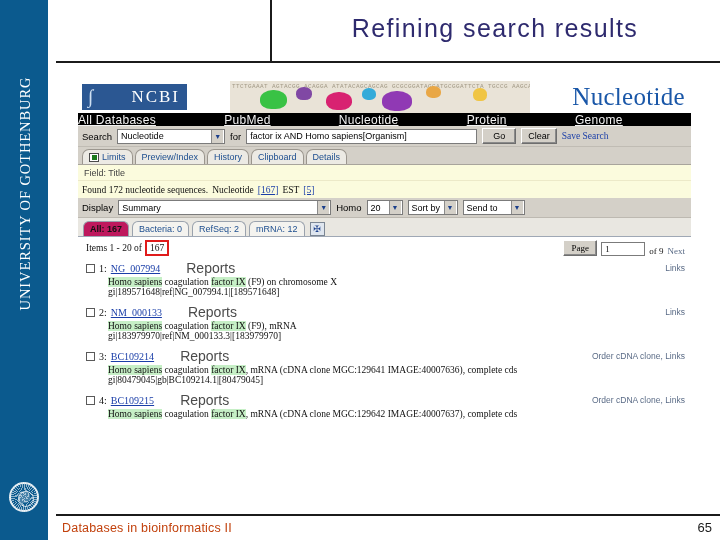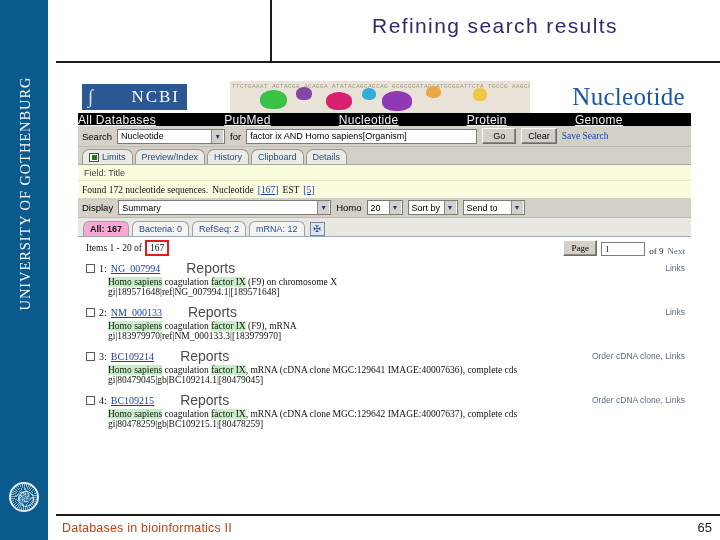--- a/index.html
+++ b/index.html
@@ -51,21 +51,21 @@
   }
   .title-vrule {
     position: absolute; left: 270px; top: 0; width: 1.5px; height: 62px;
     background: #1b1b1b;
   }
   .slide-title {
     position: absolute; left: 280px; top: 14px; width: 430px;
     text-align: center;
     color: #2e2a6e;
     font-family: "Liberation Sans", sans-serif;
-    font-size: 21px;
+    font-size: 25px;
     letter-spacing: 1.4px;
     font-weight: 400;
   }
 
   .footer-rule {
     position: absolute; left: 56px; top: 514px; width: 664px; height: 1.5px;
     background: #1b1b1b;
   }
   .footer-text {
     position: absolute; left: 62px; top: 521px;
@@ -243,21 +243,21 @@
     padding-left: 5px;
     border-bottom: 1px solid #9fa8b5;
   }
   .ftab {
     height: 15px; padding: 0 6px;
     background: #f4f3ef; border: 1px solid #9aa2ad; border-bottom: none;
     border-radius: 6px 6px 0 0;
     font-size: 9px; color: #1d4e8f;
     display: flex; align-items: center;
   }
-  .ftab.active { background: #f9a8d4; color: #111; font-weight: bold; text-align: center; }
+  .ftab.active { background: #be185d; color: #111; font-weight: bold; text-align: center; }
   .ftool {
     width: 15px; height: 14px; margin-left: 2px; margin-bottom: 0;
     background: #dfe6ef; border: 1px solid #7b8694;
     display: flex; align-items: center; justify-content: center;
     color: #1b3f8b; font-size: 9px;
   }
 
   
   .itemsrow {
     position: relative;
@@ -476,21 +476,20 @@
         <div class="rline1">
           <span class="chk"></span>
           <span class="rnum">4:</span>
           <span class="racc">BC109215</span>
           <span class="reports">Reports</span>
           <span class="rright">Order cDNA clone, Links</span>
         </div>
         <div class="rdesc">
           <span class="hl">Homo sapiens</span><span> coagulation </span><span class="hl">factor IX</span><span>, mRNA (cDNA clone MGC:129642 IMAGE:40007637), complete cds</span>
         </div>
-        <div class="rgi">gi|80478259|gb|BC109215.1|[80478259]</div>
       </div>
 
     </div>
   </div>
 
   <div class="footer-rule"></div>
   <div class="footer-text">Databases in bioinformatics II</div>
   <div class="footer-page">65</div>
 
 </div>

